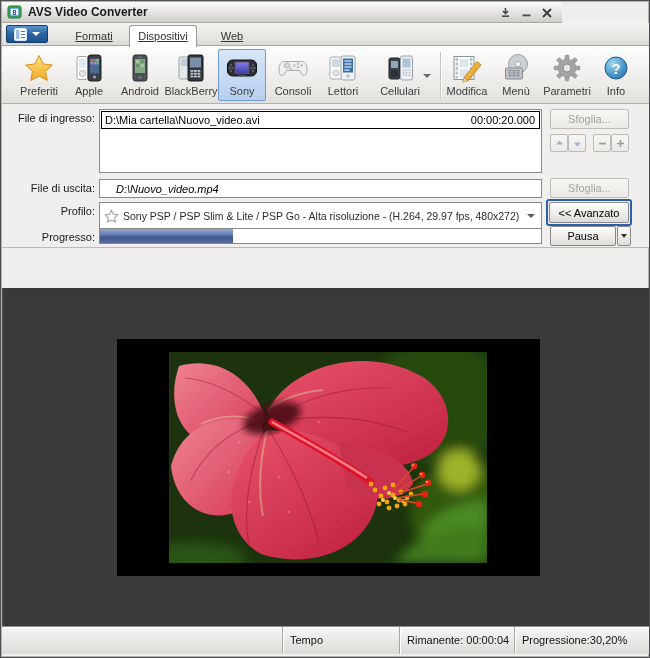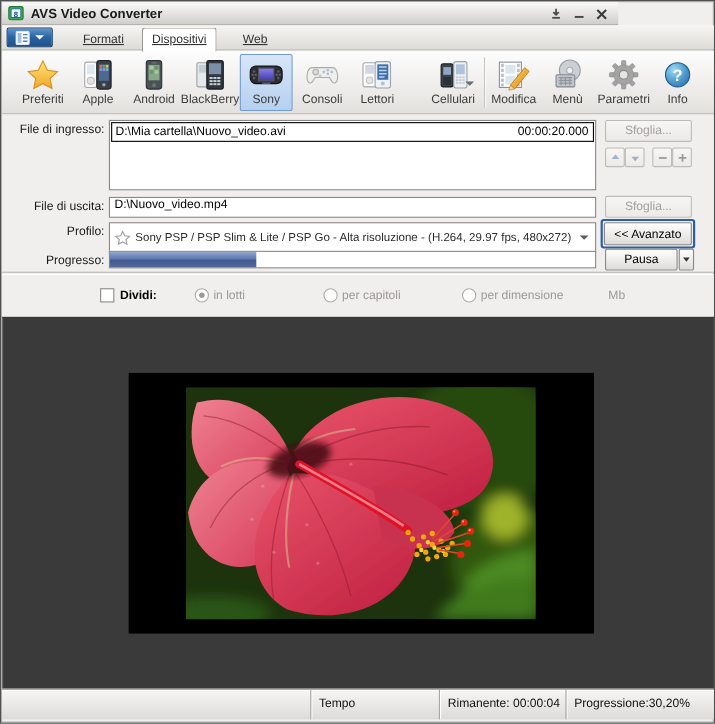--- a/index.html
+++ b/index.html
@@ -46,21 +46,21 @@
   .formarea{ position:absolute; left:1px; top:103px; width:648px; height:144px; background:#f0efed;
     border-bottom:1px solid #bcbab7; }
   .flabel{ position:absolute; left:3px; width:90px; text-align:right; color:#1a1a1a; }
   .inputlist{ position:absolute; left:97px; top:5px; width:443px; height:64px; background:#fff;
     border:1px solid #8a8886; }
   .filerow{ position:relative; margin:1px; height:18px; border:1px solid #000; background:#fff;
     display:flex; align-items:center; }
   .filerow .path{ padding-left:3px; flex:1; }
   .filerow .dur{ padding-right:4px; }
   .txtinput{ position:absolute; left:97px; background:#fff; border:1px solid #8a8886;
-    display:flex; align-items:flex-start; padding-left:4px; }
+    display:flex; align-items:center; padding-left:16px;font-style:italic; }
   .btn{ position:absolute; background:linear-gradient(#fefefe,#f0efec 45%,#dedcd8);
     border:1px solid #8a8886; border-radius:2px; text-align:center; color:#000;
     display:flex; align-items:center; justify-content:center; }
   .btn.disabled{ background:linear-gradient(#f7f6f4,#eceae7); border-color:#bdbbb8; color:#a3a09c; }
   .combo{ position:absolute; left:97px; top:98px; width:443px; height:28px; background:#fff;
     border:1px solid #8a8886; display:flex; align-items:center; overflow:hidden; }
   .combo .ctext{ flex:1; font-size:10.5px; color:#2c2c2c; white-space:nowrap; overflow:hidden; }
   .combo-arrow{ width:0; height:0; border-left:4px solid transparent; border-right:4px solid transparent; border-top:4px solid #5a5a5a; margin:0 6px; }
   .focusring{ position:absolute; left:544px; top:95px; width:86px; height:27px;
     border:2px solid #2b5fa7; border-radius:3px; padding:1px; }
@@ -278,21 +278,21 @@
         <rect x="5" y="7" width="8" height="8" fill="#cfd8e0"></rect>
         <circle cx="9" cy="21" r="3" fill="#e4e4e4" stroke="#c4c4c4"></circle>
         <rect x="14" y="4" width="14" height="24" rx="2" fill="#eef2f6" stroke="#9aa4ae"></rect>
         <rect x="16" y="6.5" width="10" height="14" fill="#3f6fa8"></rect>
         <path d="M17.5 9h7M17.5 12h7M17.5 15h7M17.5 18h5" stroke="#bcd4ea" stroke-width="1.4"></path>
         <circle cx="21" cy="24" r="1.8" fill="#b8c2cc"></circle>
       </svg>
       <span class="lbl">Lettori</span>
     </div>
 
-    <div class="tbi" style="left:384px;width:52px;">
+    <div class="tbi" style="left:372px;width:52px;">
       <svg class="ic" viewBox="0 0 32 32">
         <rect x="5" y="6" width="11" height="21" rx="2" fill="#3c424a" stroke="#1e2126"></rect>
         <rect x="7" y="9" width="7" height="7" fill="#8fa8c0"></rect>
         <rect x="7" y="18" width="7" height="7" fill="#2c3138"></rect>
         <rect x="16.5" y="4" width="12" height="24" rx="2" fill="#eef0f3" stroke="#9aa0a8"></rect>
         <rect x="18.5" y="6.5" width="8" height="9" fill="#aec3d8"></rect>
         <g fill="#c4ccd4">
             <rect x="18.5" y="17.5" width="2.2" height="1.6"></rect>
             <rect x="21.4" y="17.5" width="2.2" height="1.6"></rect>
             <rect x="24.3" y="17.5" width="2.2" height="1.6"></rect>
@@ -440,39 +440,20 @@
       <div class="fill" style="width: 30.2%;"></div>
     </div>
     <div class="btn" style="left:548px;top:122px;width:66px;height:20px;">
       <span>Pausa</span>
     </div>
     <div class="btn dropbtn">
       <span class="tri"></span>
     </div>
   </div>
 
-  <div class="splitbar">
-    <div class="checkbox" style="left:89px;top:13px;"></div>
-    <span style="position:absolute;left:107px;top:14px;font-weight:bold;">Dividi:</span>
-
-    <div class="radio sel" style="left:175px;top:13px;"></div>
-    <span class="graytext" style="position:absolute;left:192px;top:14px;">in lotti</span>
-
-    <div class="radio" style="left:292px;top:13px;"></div>
-    <span class="graytext" style="position:absolute;left:309px;top:14px;">per capitoli</span>
-
-    <div class="radio" style="left:418px;top:13px;"></div>
-    <span class="graytext" style="position:absolute;left:435px;top:14px;">per dimensione</span>
-
-    <div class="sizecombo">
-      <span class="val">640</span>
-      <span class="combo-arrow" style="margin:0 4px;border-top-color:#8a8a8a;"></span>
-    </div>
-    <span class="graytext" style="position:absolute;left:551px;top:14px;">Mb</span>
-  </div>
 
   <div class="preview">
     <div class="videoframe">
       <svg class="flower" viewBox="0 0 318 211">
         <rect width="318" height="211" fill="#1c330e"></rect>
         <g filter="url(#blur6)">
           <ellipse cx="268" cy="50" rx="72" ry="62" fill="#264a10"></ellipse>
           <ellipse cx="296" cy="160" rx="55" ry="52" fill="#33580f"></ellipse>
           <circle cx="290" cy="118" r="20" fill="#9fb32b"></circle>
           <path d="M225,211 Q260,168 318,166 L318,211 Z" fill="#3f7a1c"></path>

